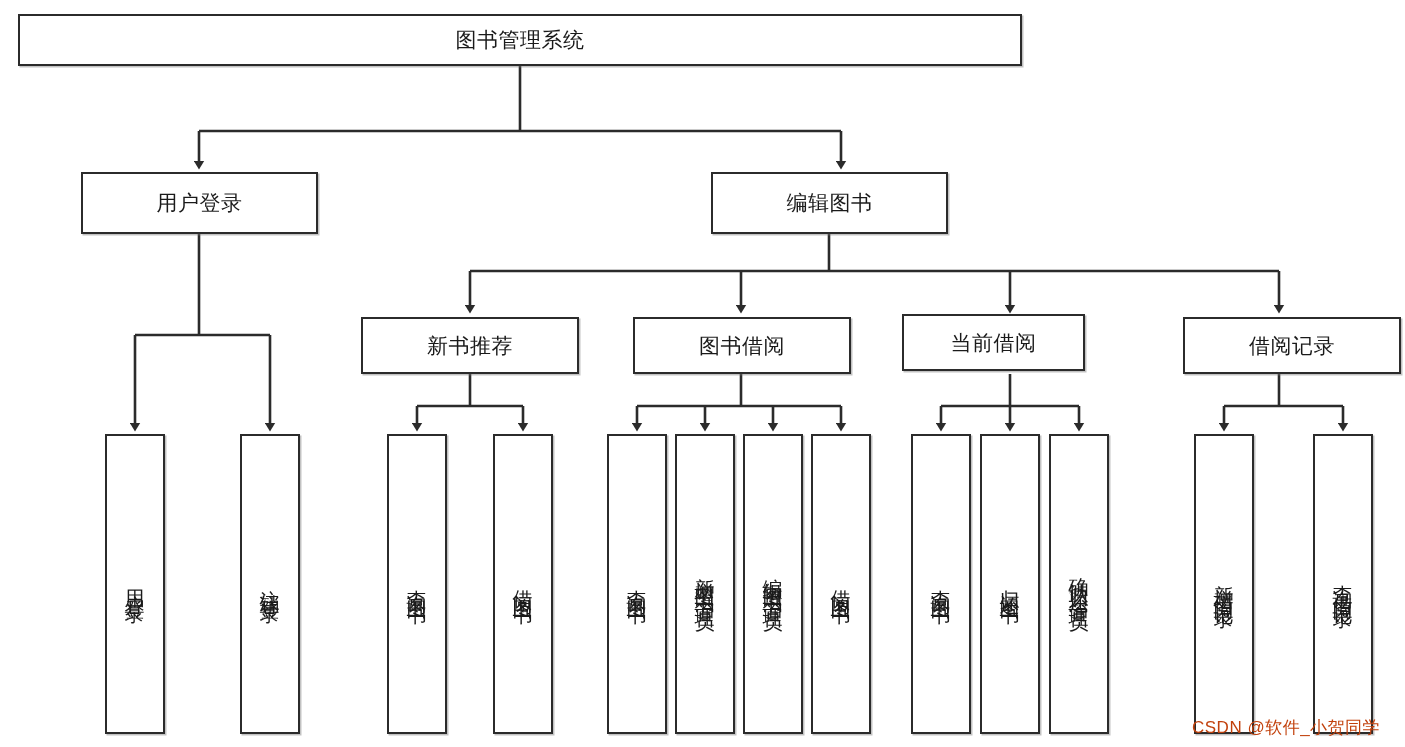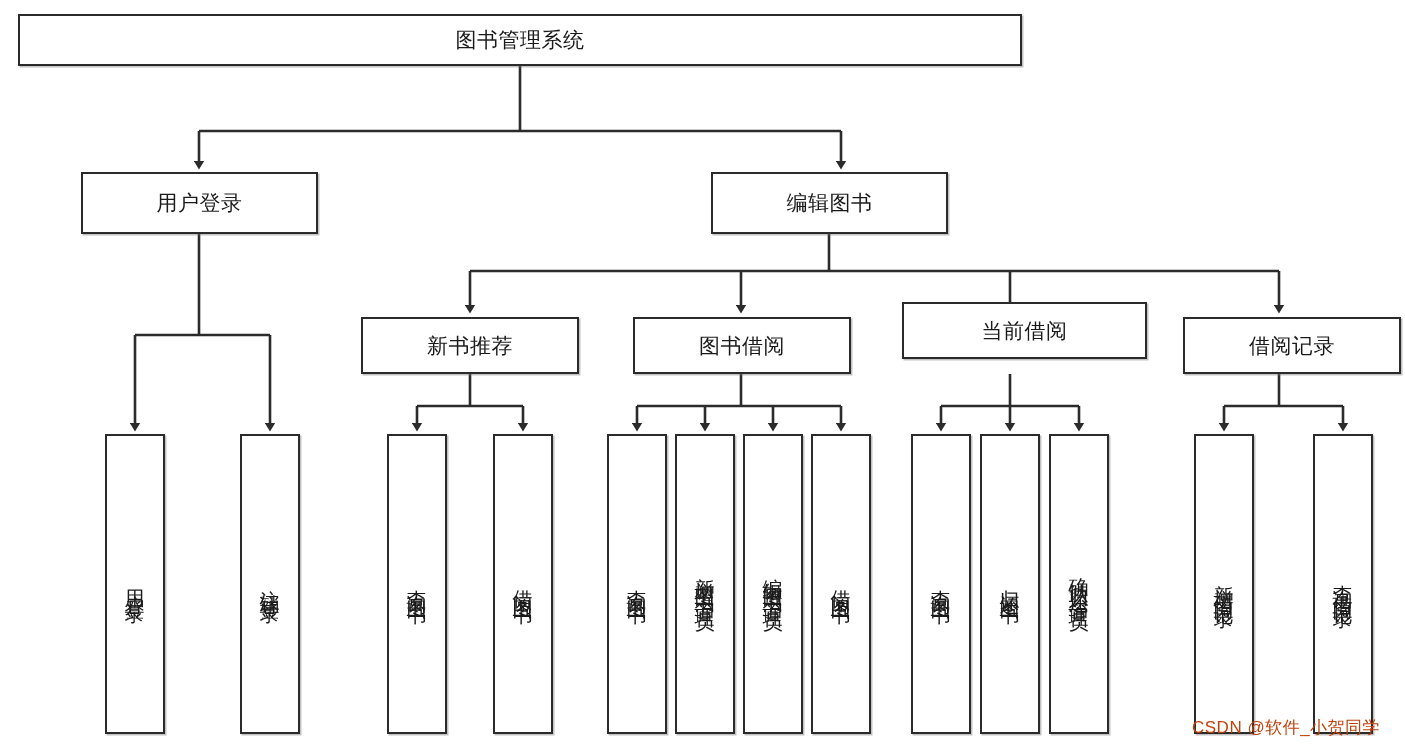--- a/index.html
+++ b/index.html
@@ -139,21 +139,21 @@
   </div>
 
   <div class="node h-node" style="left:361px; top:317px; width:218px; height:57px;">
     <span>新书推荐</span>
   </div>
 
   <div class="node h-node" style="left:633px; top:317px; width:218px; height:57px;text-align:center;">
     <span>图书借阅</span>
   </div>
 
-  <div class="node h-node" style="left:902px; top:302px; width:245px; height:57px;">
+  <div class="node h-node" style="left:902px; top:314px; width:183px; height:57px;">
     <span>当前借阅</span>
   </div>
 
   <div class="node h-node" style="left:1170px; top:317px; width:218px; height:57px;margin-left:13px;">
     <span>借阅记录</span>
   </div>
 
   <div class="node v-node" style="left:105px; top:434px; width:60px; height:300px;">
     <span class="vlabel">用户登录</span>
   </div>

